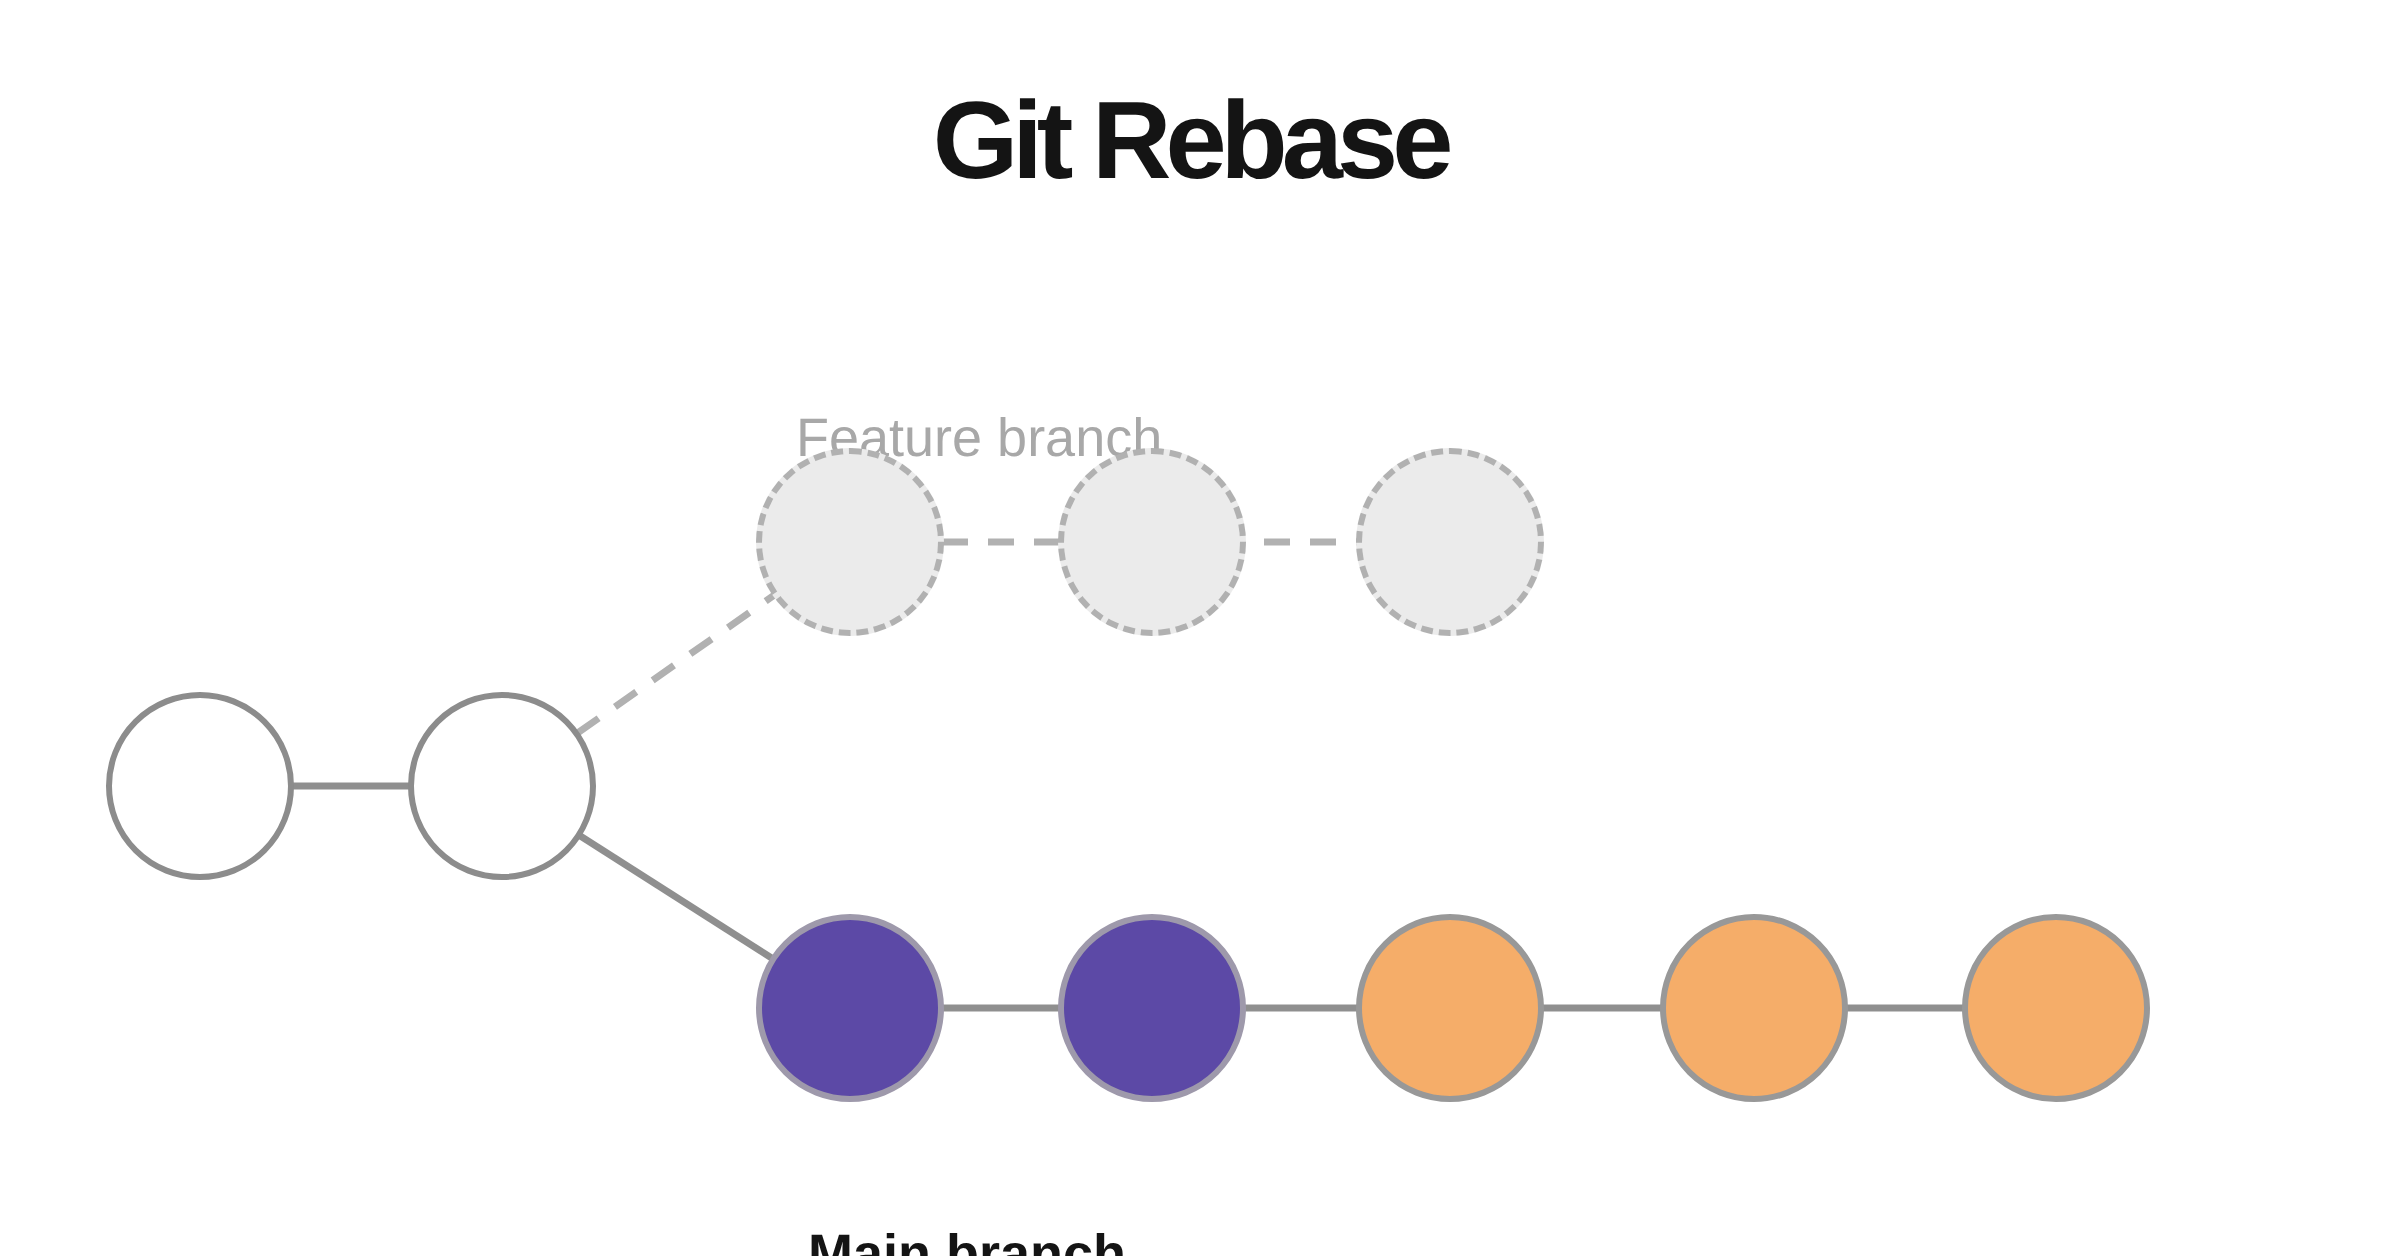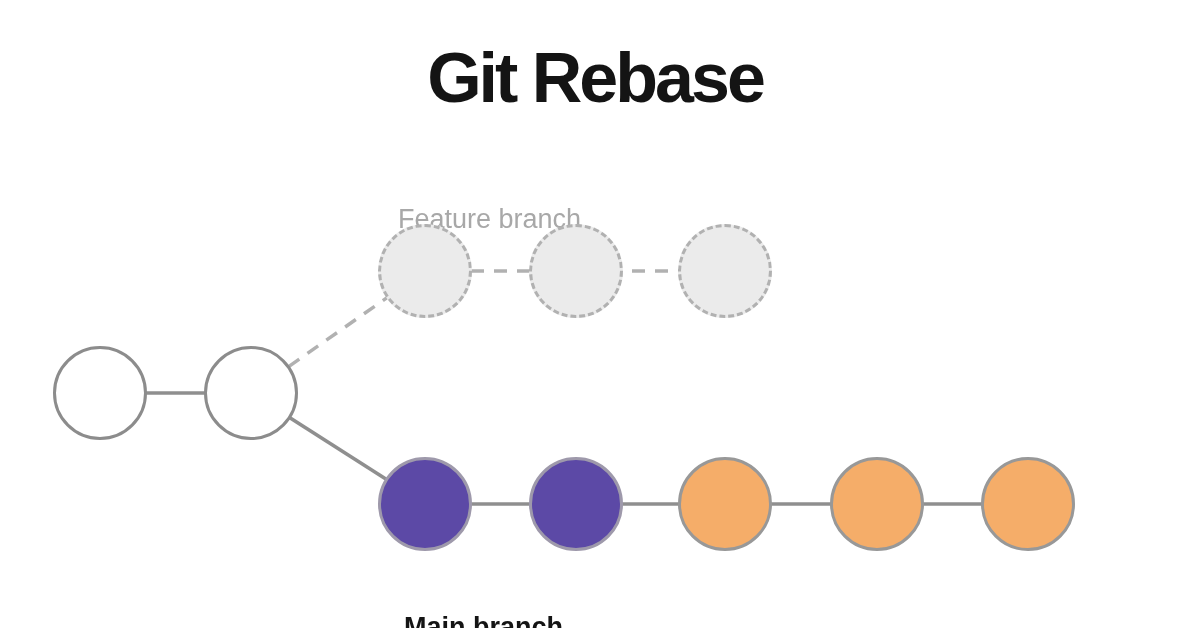--- a/index.html
+++ b/index.html
@@ -15,21 +15,21 @@
     overflow: hidden;
     background: var(--background, #ffffff);
   }
   .title {
     position: absolute;
     top: 38px;
     left: 0;
     width: 1190px;
     margin: 0;
     text-align: center;
-    font-size: 70px;
+    font-size: 55px;
     font-weight: bold;
     letter-spacing: -3px;
     color: var(--title-text, #141414);
   }
   .branch-label {
     position: absolute;
     font-size: 27px;
     white-space: nowrap;
     margin-top: 43px;
   }

